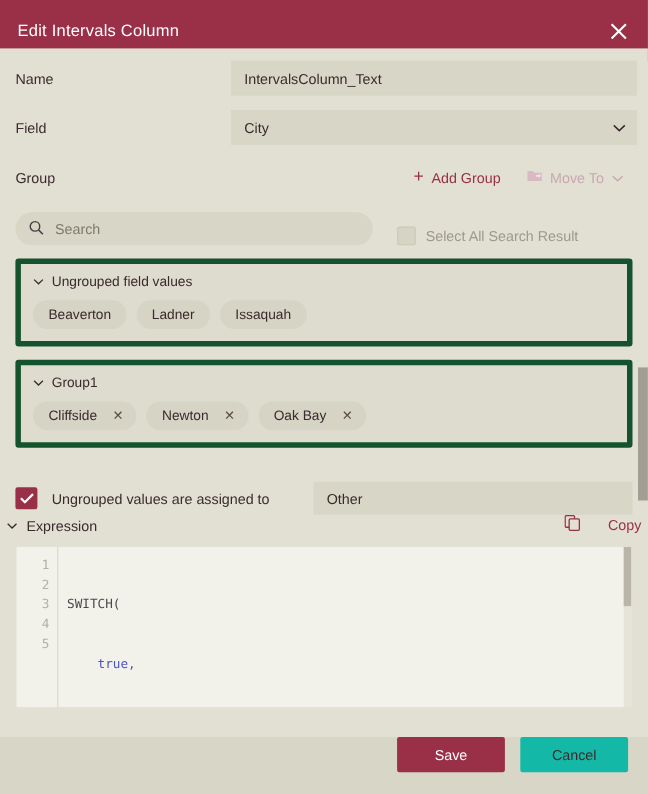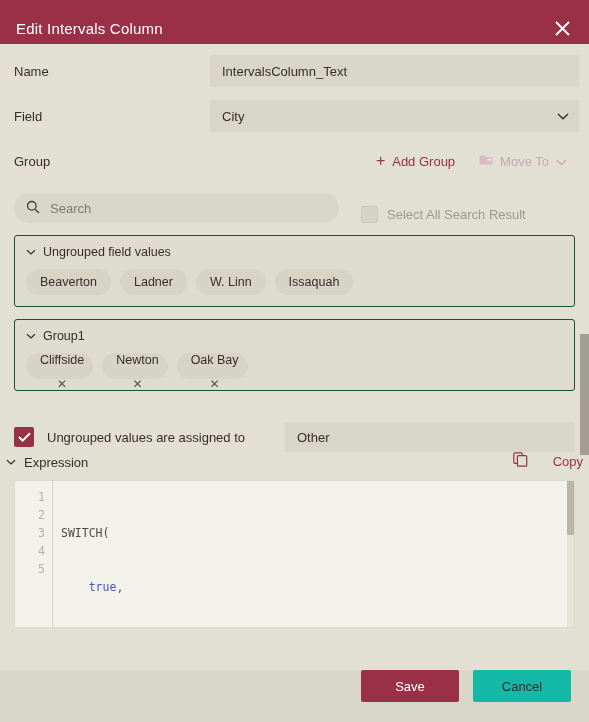--- a/index.html
+++ b/index.html
@@ -153,21 +153,21 @@
   }
 
   
   .panels {
     margin-top: 12px;
     padding: 0 14px 0 14px;
     position: relative;
   }
   .panel {
     background: #dedcce;
-    border: 1px solid #14532d;
+    border: 5px solid #14532d;
     border-radius: 3px;
     padding: 9px 11px 11px 11px;
     margin-bottom: 12px;
   }
   .panel-header {
     display: flex;
     align-items: center;
     gap: 7px;
     font-size: 12.5px;
     color: #3a2a2e;
@@ -188,21 +188,21 @@
     border-radius: 13px;
     height: 26px;
     display: flex;
     align-items: center;
     padding: 0 14px;
     font-size: 12.5px;
     color: #3a2a2e;
     cursor: pointer;
     white-space: nowrap;
   }
-  .chip.removable { padding-right: 9px; gap: 11px; flex-direction: column; }
+  .chip.removable { padding-right: 9px; gap: 11px; }
   .chip .chip-x {
     font-size: 12px;
     color: #5b4a4e;
     line-height: 1;
     cursor: pointer;
     padding: 0 3px;
   }
 
   
   .list-scrollbar {
@@ -430,21 +430,20 @@
         <span class="chev">
           <svg width="10" height="7" viewBox="0 0 10 7">
               <path d="M1 1.2 L5 5 L9 1.2" stroke="#3a2a2e" stroke-width="1.2" fill="none"></path>
             </svg>
         </span>
         <span>Ungrouped field values</span>
       </div>
       <div class="chips">
         <span class="chip">Beaverton</span>
         <span class="chip">Ladner</span>
-        <span class="chip">W. Linn</span>
         <span class="chip">Issaquah</span>
       </div>
     </div>
 
     <div class="panel">
       <div class="panel-header">
         <span class="chev">
           <svg width="10" height="7" viewBox="0 0 10 7">
               <path d="M1 1.2 L5 5 L9 1.2" stroke="#3a2a2e" stroke-width="1.2" fill="none"></path>
             </svg>

